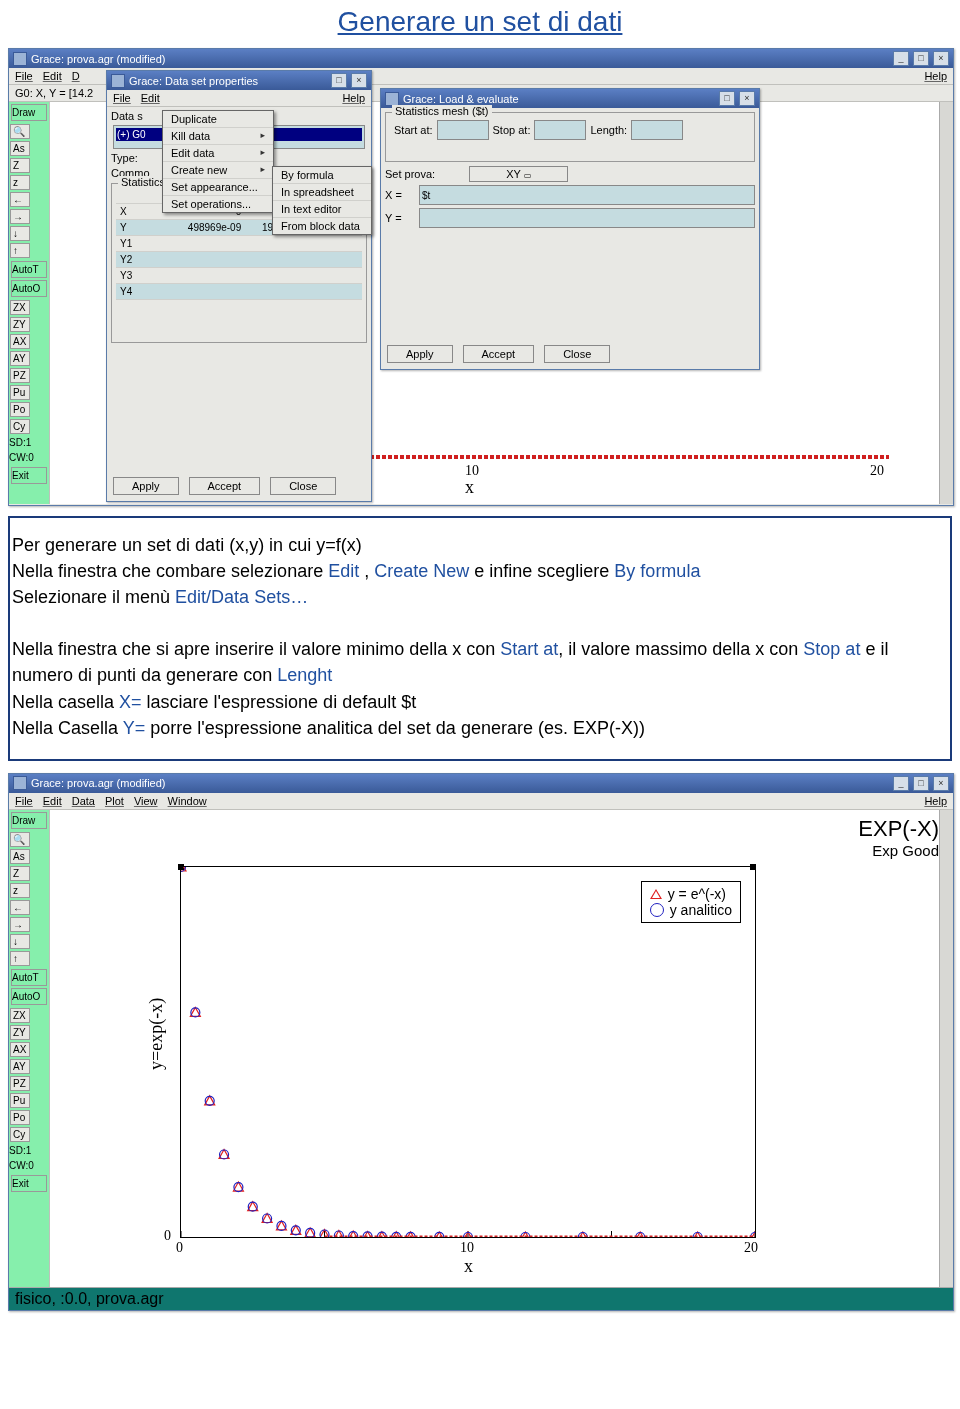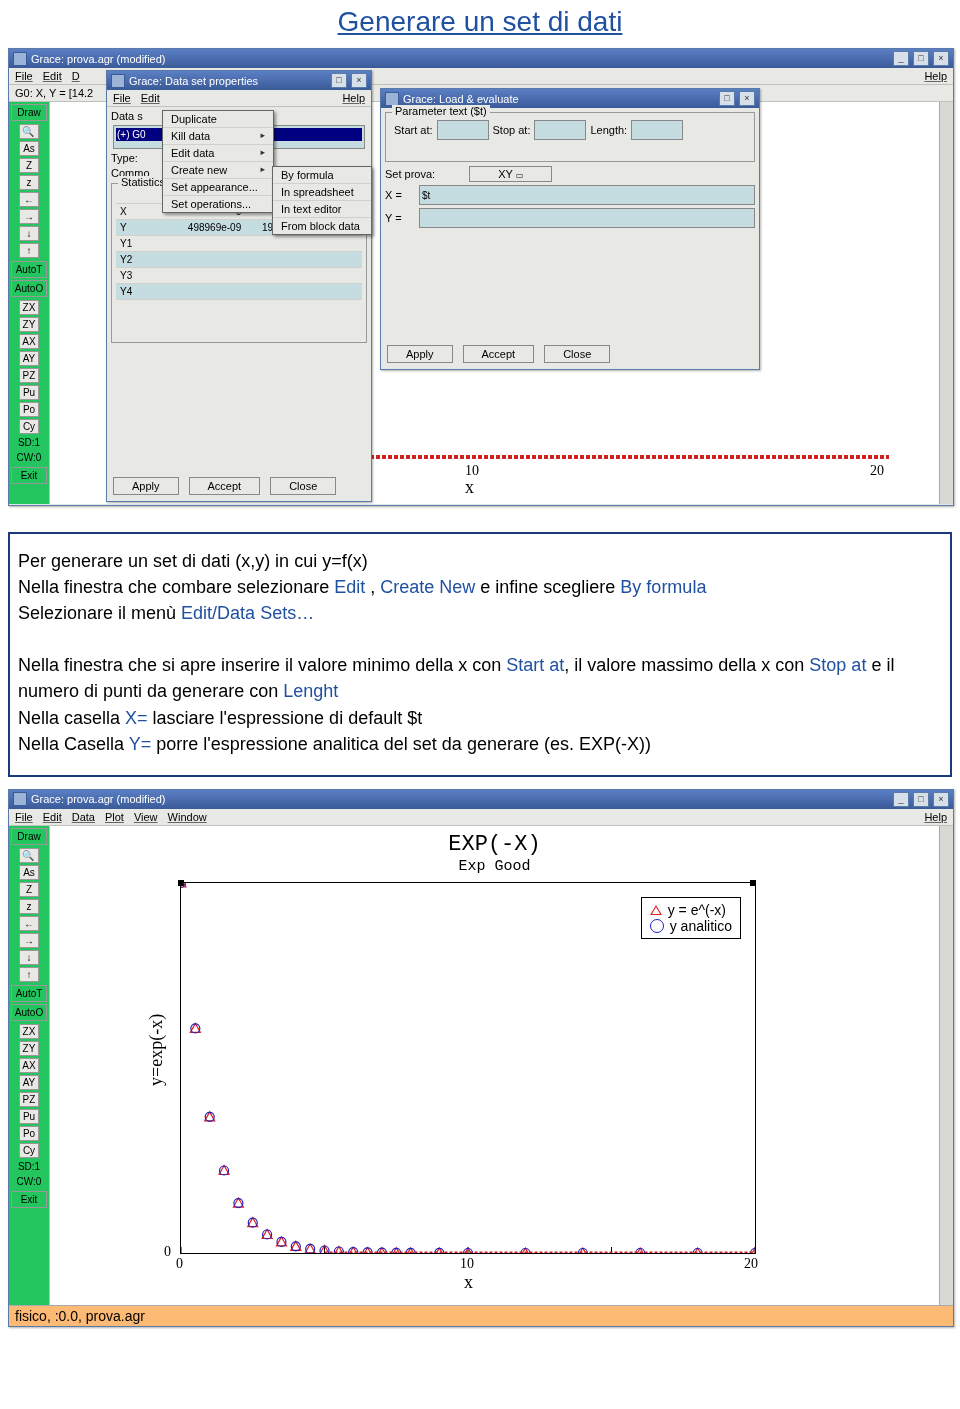--- a/index.html
+++ b/index.html
@@ -6,21 +6,21 @@
   .page-title{color:#2050a0;font-size:28px;text-align:center;text-decoration:underline;margin:6px 0 10px}
   .win{position:absolute;border:1px solid #5a7ba9;background:#e8e8e4;box-shadow:1px 1px 2px rgba(0,0,0,.3)}
   .titlebar{background:linear-gradient(#5b7fc4,#3a5a98);color:#fff;font-size:11px;padding:2px 4px;display:flex;align-items:center;gap:4px}
   .titlebar .icn{width:12px;height:12px;background:#9bb3d6;border:1px solid #3a5a98}
   .titlebar .sp{flex:1}
   .titlebtn{width:14px;height:13px;background:#d7dfe8;border:1px solid #5a7ba9;font-size:9px;line-height:12px;text-align:center;color:#333}
   .menubar{background:#e8e8e4;font-size:11px;padding:2px 6px;display:flex;gap:10px;border-bottom:1px solid #c0c0bc}
   .menubar .sp{flex:1}
   .menubar span{text-decoration:underline;text-decoration-color:#666}
   .coord{font-size:11px;padding:2px 6px;display:flex;gap:4px;align-items:center;border-bottom:1px solid #c0c0bc}
-  .sidepanel{width:40px;background:#22c55e;border-right:1px solid #c0c0bc;font-size:9px;text-align:center}
+  .sidepanel{width:40px;background:#86efac;border-right:1px solid #c0c0bc;font-size:9px;text-align:left}
   .sidepanel .btn{display:inline-block;border:1px solid #999;background:#e8e8e4;margin:1px;padding:1px 2px;min-width:14px;font-size:10px}
   .sidepanel .lbl{font-size:10px;padding:2px 0}
   .mainflex{display:flex;height:calc(100% - 54px)}
   .canvas{flex:1;background:#fff;position:relative}
   .rscroll{width:13px;background:#d8d8d4;border-left:1px solid #aaa}
   .grpbox{border:1px solid #999;margin:4px;padding:4px;position:relative;font-size:11px}
   .grpbox .lgnd{position:absolute;top:-8px;left:6px;background:#e8e8e4;padding:0 3px;font-size:11px}
   .sellist{background:#c5dce0;border:1px solid #888;padding:2px;font-size:10px}
   .sellist .sel{background:#000080;color:#fff;padding:1px}
   .rowfld{display:flex;align-items:center;gap:4px;font-size:11px;margin:3px 4px}
@@ -28,34 +28,34 @@
   .dmenu{position:absolute;background:#e8e8e4;border:1px solid #666;font-size:11px;box-shadow:2px 2px 3px rgba(0,0,0,.4)}
   .dmenu div{padding:2px 8px;border-bottom:1px solid #d0d0cc;display:flex;justify-content:space-between;gap:10px;}
   .dmenu div:last-child{border-bottom:none}
   .tri{font-size:9px;color:#333}
   .statstbl{width:100%;font-size:10px;border-collapse:collapse}
   .statstbl td,.statstbl th{padding:2px 4px;text-align:right;border-bottom:1px solid #d0d0cc}
   .statstbl th{font-weight:normal}
   .statstbl .xycol{text-align:left;width:28px}
   .btnrow{display:flex;justify-content:flex-start;padding:6px;gap:10px}
   .gbtn{border:1px solid #888;background:#e8e8e4;font-size:11px;padding:2px 18px}
-  .instruct{border:2px solid #1a3a7a;margin:24px 8px 12px;padding:14px 8px 18px;font-size:18px;line-height:1.45;color:#000}
+  .instruct{border:2px solid #1a3a7a;margin:8px 8px 12px;padding:14px 2px 18px;font-size:18px;line-height:1.45;color:#000}
   .instruct .bl{color:#2050a0}
   
   .chartarea{position:absolute;border:1px solid #000}
   .legendbox{position:absolute;border:1px solid #000;background:#fff;font-size:14px;padding:4px 8px}
   .legendbox .row{display:flex;align-items:center;gap:6px}
   .sym{display:inline-block;width:12px;height:12px;border:1px solid}
   .sym.tri{border:none;width:0;height:0;border-left:6px solid transparent;border-right:6px solid transparent;border-bottom:10px solid #e02020;position:relative}
   .sym.tri::after{content:'';position:absolute;left:-4px;top:2px;width:0;height:0;border-left:4px solid transparent;border-right:4px solid transparent;border-bottom:7px solid #fff}
   .sym.cir{border-radius:50%;border-color:#2020c0}
   .axlbl{position:absolute;font-size:18px;font-family:'Times New Roman',serif}
   .ticklbl{position:absolute;font-size:14px;font-family:'Times New Roman',serif}
-  .chtitle{position:absolute;font-family:Liberation Mono, monospace;text-align:center}
-  .statusbar{position:absolute;bottom:0;left:0;right:0;font-size:14px;padding:2px 6px;border-top:1px solid #aaa;background:#fdba74}
+  .chtitle{position:absolute;font-family:Liberation Sans, sans-serif;text-align:right}
+  .statusbar{position:absolute;bottom:0;left:0;right:0;font-size:16px;padding:2px 6px;border-top:1px solid #aaa;background:#0f766e}
   .red-axis-line{position:absolute;height:4px;background:repeating-linear-gradient(90deg,#d02020 0 4px,transparent 4px 6px)}
 </style>
 </head>
 <body>
 
 <div class="page-title">Generare un set di dati</div>
 
 <div style="position:relative;height:460px;margin:0 8px">
 
   <div class="win" style="left:0;top:0;width:944px;height:456px">
@@ -235,34 +235,34 @@
 
   <div class="win" style="left:372px;top:40px;width:378px;height:280px">
     <div class="titlebar">
       <span class="icn"></span>
       <span>Grace: Load &amp; evaluate</span>
       <span class="sp"></span>
       <span class="titlebtn">□</span>
       <span class="titlebtn">×</span>
     </div>
     <div class="grpbox" style="height:40px">
-      <span class="lgnd">Parameter text ($t)</span>
+      <span class="lgnd">Statistics mesh ($t)</span>
       <div class="rowfld">
         <span>Start at:</span>
         <input style="width: 46px;">
         <span>Stop at:</span>
         <input style="width: 46px;">
         <span>Length:</span>
         <input style="width: 46px;">
       </div>
     </div>
     <div class="rowfld">
       <span>Set prova:</span>
       <span style="width:26px"></span>
-      <span class="gbtn" style="padding:1px 28px"><span>XY</span> <span style="font-size:8px">▭</span></span>
+      <span class="gbtn" style="padding:1px 36px"><span>XY</span> <span style="font-size:8px">▭</span></span>
     </div>
     <div class="rowfld">
       <span style="width:30px">X =</span>
       <input style="flex: 1 1 0%;" value="$t">
     </div>
     <div class="rowfld">
       <span style="width:30px">Y =</span>
       <input style="flex: 1 1 0%;" value="">
     </div>
     <div class="btnrow" style="position:absolute;bottom:0;left:0;right:0">

